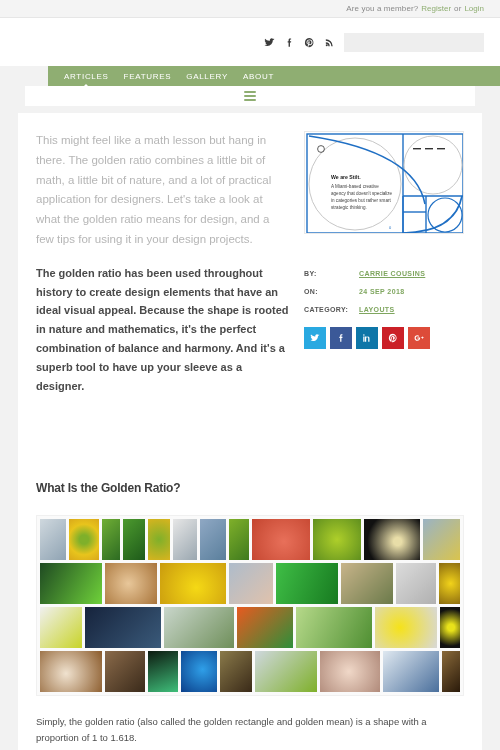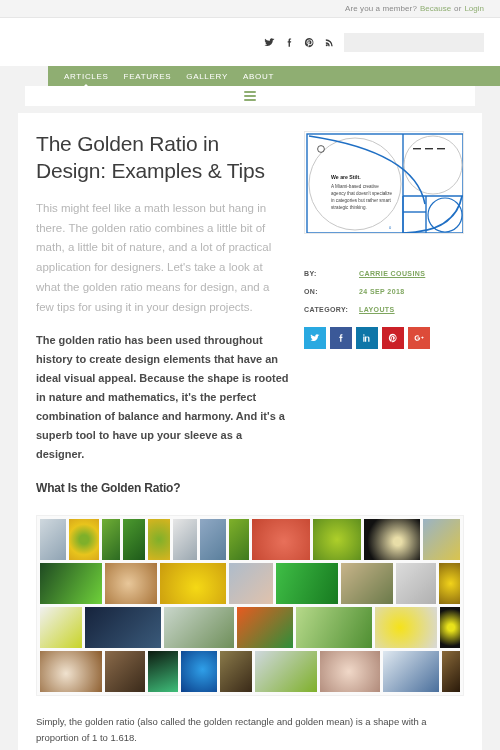--- a/index.html
+++ b/index.html
@@ -137,21 +137,21 @@
     font-size: 9.5px; line-height: 1.68;
     color: #4d4d4d; margin-top: 18px;
   }
 </style>
 </head>
 <body>
 
 <div class="topbar">
   <span class="topbar-text">Are you a member?</span>
   <span style="width:3px"></span>
-  <a class="topbar-link" href="#">Because</a>
+  <a class="topbar-link" href="#">Register</a>
   <span style="width:3px"></span>
   <span class="topbar-text">or</span>
   <span style="width:3px"></span>
   <a class="topbar-link" href="#">Login</a>
 </div>
 
 <div class="masthead">
   <div class="masthead-right">
     <div class="social-row">
       <a href="#">
@@ -191,21 +191,20 @@
   <div class="hamburger">
     <span></span>
       <span></span>
       <span></span>
   </div>
 </div>
 
 <div class="page">
 
   <div class="col-main">
-    <h1 class="title">The Golden Ratio in Design: Examples &amp; Tips</h1>
     <p class="lede">This might feel like a math lesson but hang in there. The golden ratio combines a little bit of math, a little bit of nature, and a lot of practical application for designers. Let's take a look at what the golden ratio means for design, and a few tips for using it in your design projects.</p>
     <p class="body">The golden ratio has been used throughout history to create design elements that have an ideal visual appeal. Because the shape is rooted in nature and mathematics, it's the perfect combination of balance and harmony. And it's a superb tool to have up your sleeve as a designer.</p>
   </div>
 
   <div class="col-side">
     <div class="feature-img">
       <svg viewBox="0 0 160 103" width="160" height="103" style="display:block">
         <rect x="2" y="2" width="156" height="99" fill="#fff" stroke="#1f6fc4" stroke-width="1.4"></rect>
         <line x1="98" y1="2" x2="98" y2="101" stroke="#1f6fc4" stroke-width="1.4"></line>
         <line x1="98" y1="64" x2="158" y2="64" stroke="#1f6fc4" stroke-width="1.4"></line>

